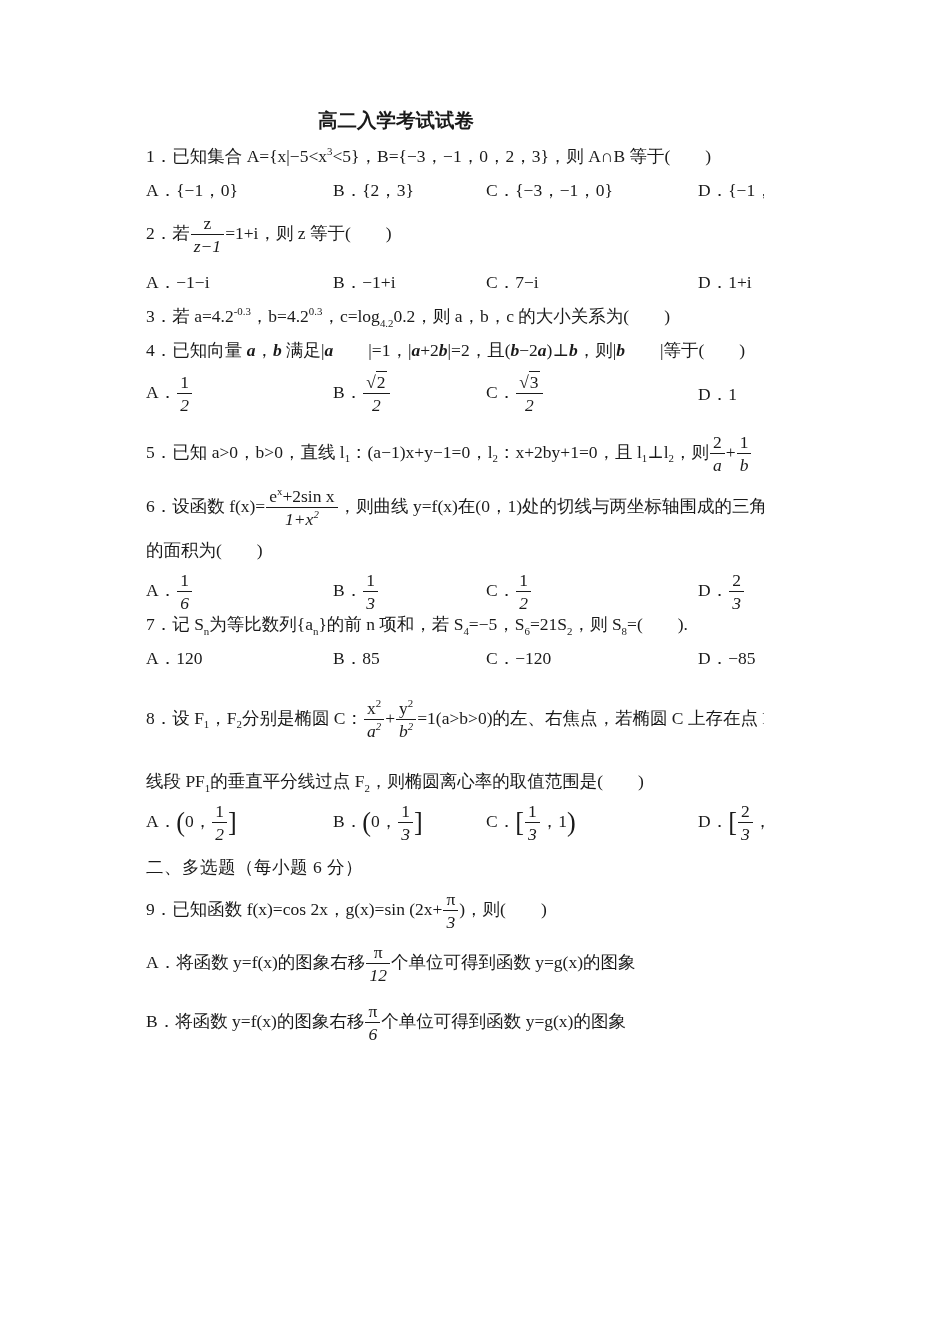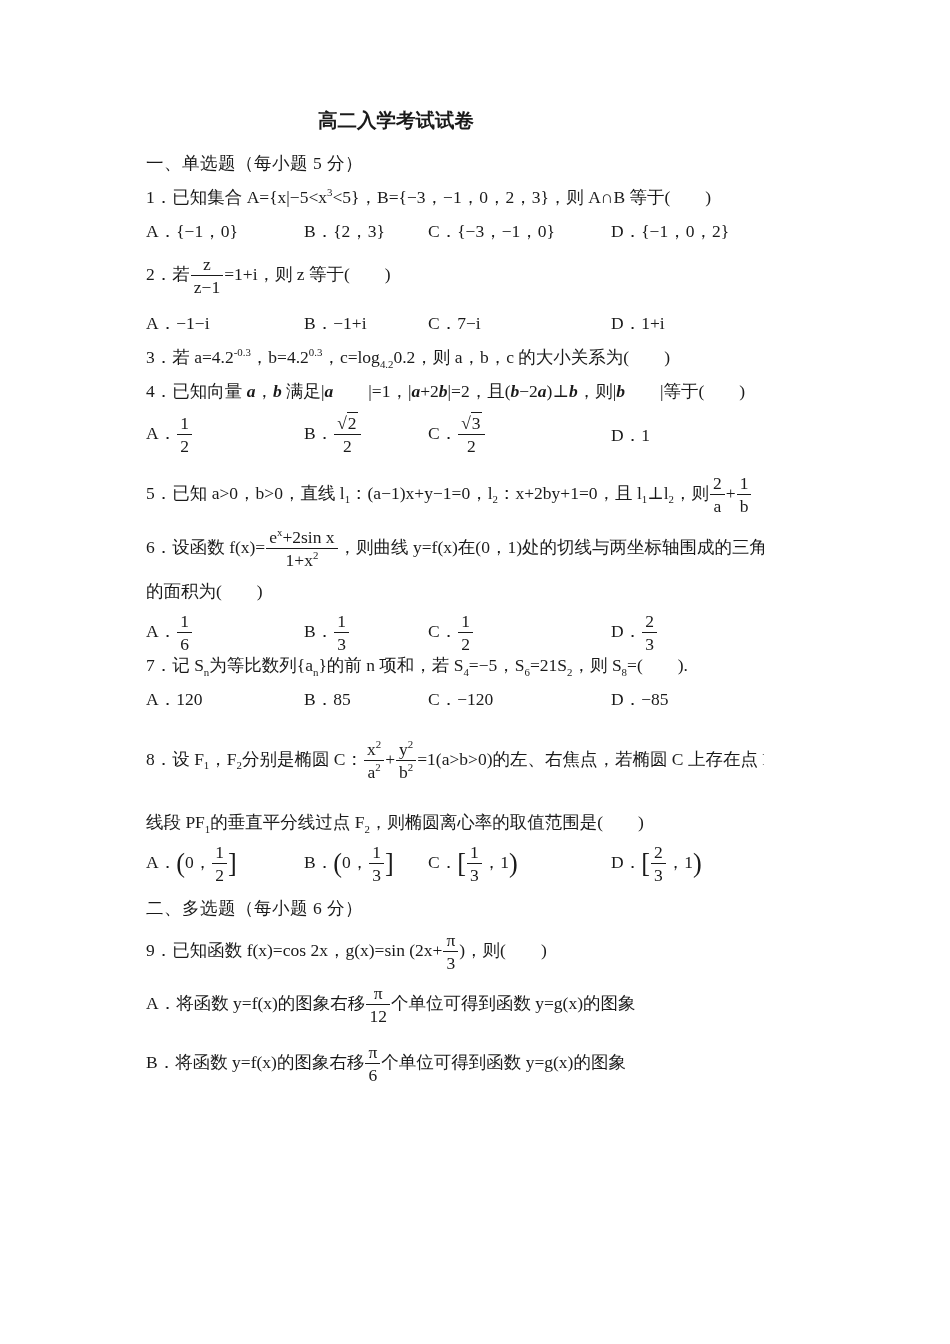--- a/index.html
+++ b/index.html
@@ -12,47 +12,46 @@
     font-size:17.5px;
     overflow:hidden;
   }
   .content{padding:108px 118px 0 146px;}
   .title{
     font-size:19.5px;font-weight:700;text-align:center;
     margin:0;line-height:26px;
   }
   .line{margin:0;line-height:23px;white-space:nowrap;}
   .sec{letter-spacing:0.5px;}
-  .opts{display:flex;align-items:center;white-space:nowrap;}
+  .opts{display:flex;align-items:center;white-space:nowrap;gap:29px;}
   .opt{flex:0 0 auto;}
   .opt.w1{min-width:158px;}
   .opt.w2{min-width:124px;}
   .opt.w3{min-width:183px;}
   sup,sub{font-size:0.62em;line-height:0;}
   .frac{
     display:inline-flex;flex-direction:column;
     vertical-align:middle;text-align:center;
     line-height:1.15;margin:0 1px;
   }
   .frac .num{display:block;border-bottom:1.2px solid currentColor;padding:0 3px 1px;}
-  .frac .den{display:block;padding:1px 3px 0;}
+  .frac .den{display:block;padding:1px 3px 0;font-style:italic;}
   .sq{white-space:nowrap;}
   .sq .rad{border-top:1.2px solid currentColor;padding:0 1px;}
   .vec{font-weight:700;font-style:italic;}
   .big{font-size:1.5em;line-height:1;vertical-align:middle;font-weight:400;}
 </style>
 </head>
 <body>
 
 <div class="page">
   <div class="content">
 
     <h1 class="title">高二入学考试试卷</h1>
 
-    <p class="line sec" style="margin-top:18px">一、单选题（每小题 5 分）</p>
 
     <p class="line" style="margin-top:11px">1．已知集合 A={x|−5&lt;x<sup>3</sup>&lt;5}，B={−3，−1，0，2，3}，则 A∩B 等于(　　)</p>
     <div class="opts" style="margin-top:10px">
       <span class="opt w1">A．{−1，0}</span>
       <span class="opt w2">B．{2，3}</span>
       <span class="opt w3">C．{−3，−1，0}</span>
       <span class="opt">D．{−1，0，2}</span>
     </div>
 
     <p class="line" style="margin-top:11px">2．若<span class="frac">

